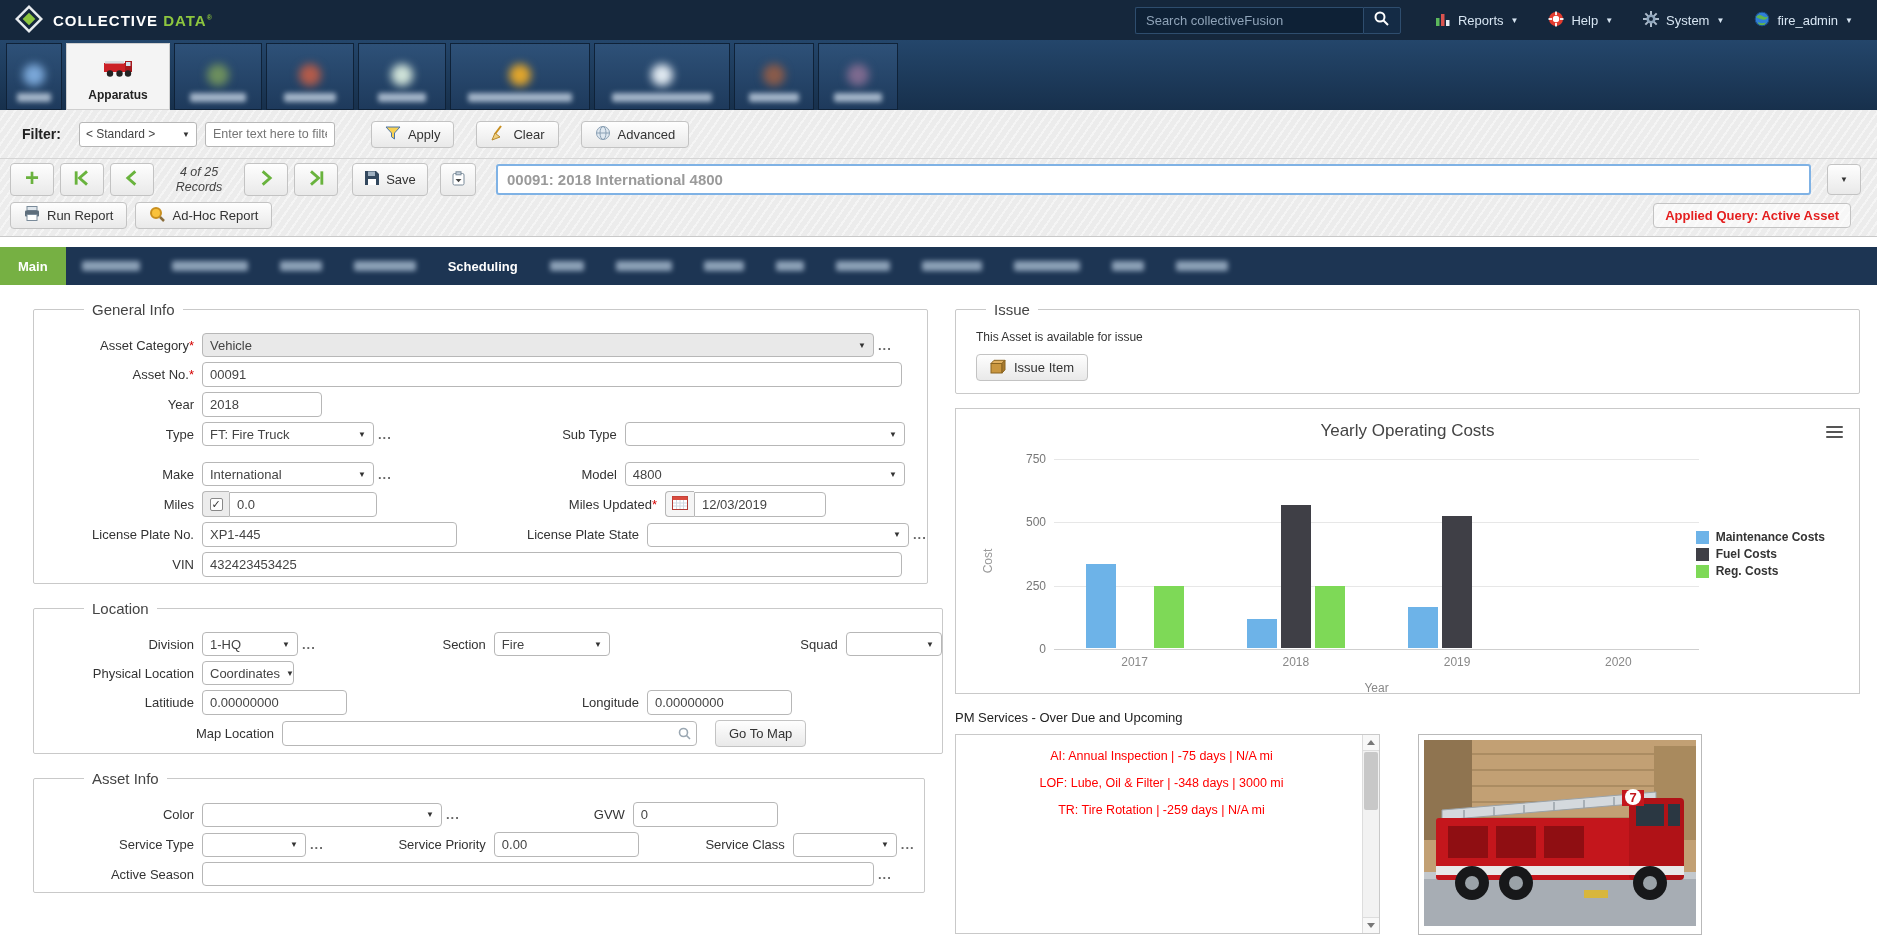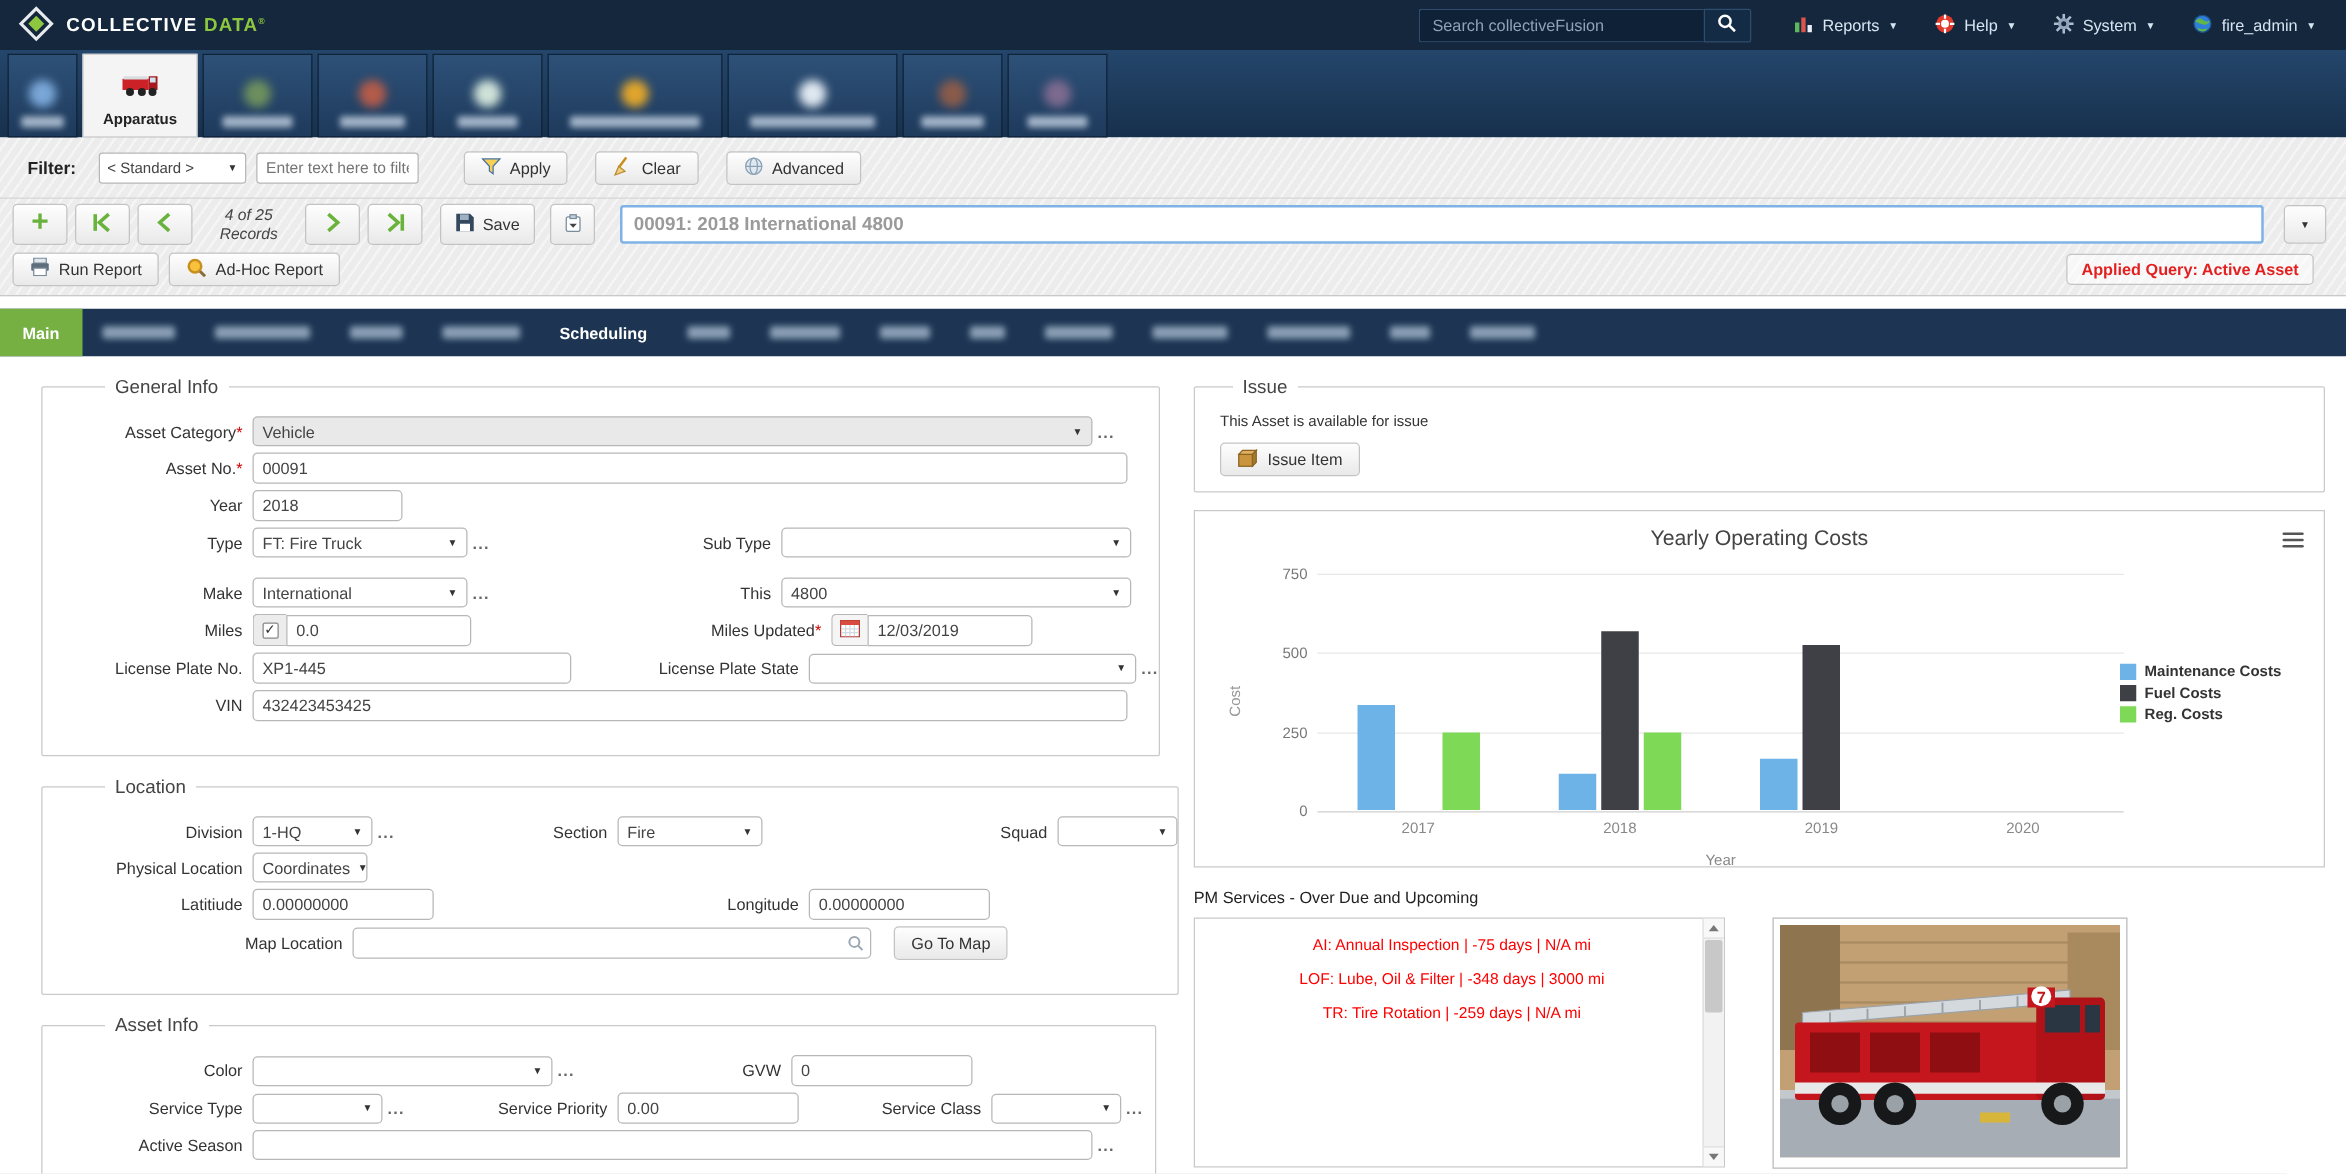--- a/index.html
+++ b/index.html
@@ -65,21 +65,21 @@
   
   .record-tabs{height:38px;background:#1d3553;display:flex;align-items:stretch;margin-top:10px;}
   .rtab{display:flex;align-items:center;padding:0 16px;color:#fff;font-size:13px;font-weight:bold;cursor:pointer;}
   .rtab.main{background:#76b043;padding:0 18px;}
   .rtab-blur{height:10px;border-radius:2px;background:#9fb3c8;filter:blur(2.5px);opacity:.85;}
 
   
   .content{display:flex;align-items:flex-start;}
   .left-col{width:892px;margin-left:33px;flex-shrink:0;}
   .right-col{flex:1;margin-left:30px;margin-right:17px;min-width:0;}
-  fieldset{border:1px solid #c9c9c9;border-radius:2px;margin:16px 0 0 0;padding:10px 0 22px;}
+  fieldset{border:1px solid #c9c9c9;border-radius:2px;margin:16px 0 0 0;padding:10px 0 1px;}
   legend{margin-left:50px;padding:0 8px;font-size:15px;color:#444;}
   .frow{display:flex;align-items:center;margin:5px 0;}
   .lbl{width:160px;text-align:right;margin-right:8px;font-size:13px;color:#333;flex-shrink:0;}
   .req{color:#d40000;}
   .inp{height:25px;border:1px solid #b7b7b7;border-radius:4px;padding:0 7px;font-size:13px;color:#444;
      font-family:inherit;background:#fff;}
   .dd{height:24px;border:1px solid #b7b7b7;border-radius:4px;display:flex;align-items:center;
      justify-content:space-between;padding:0 7px;font-size:13px;color:#444;background:#fff;cursor:pointer;gap:6px;}
   .dots{color:#666;font-weight:bold;letter-spacing:1px;margin-left:4px;cursor:pointer;}
   .dots::after{content:"...";}
@@ -198,21 +198,21 @@
           <span class="menu-caret">▼</span>
       </div>
     </nav>
   </header>
 
   <nav class="module-bar">
     <div class="mtab" style="width:56px">
       <div class="blur-blob" style="background:#7aa7d8"></div>
       <div class="blur-bar" style="width:34px"></div>
     </div>
-    <div class="mtab active" style="width:92px">
+    <div class="mtab active" style="width:104px">
       <span><svg width="30" height="21">
             <rect x="1" y="6" width="21" height="9" fill="#cc2127"></rect>
             <rect x="22" y="4" width="7" height="11" fill="#a5181d"></rect>
             <rect x="23" y="5" width="4.5" height="4" fill="#cfe2ee"></rect>
             <rect x="2" y="4" width="19" height="2.6" fill="#d8dde2"></rect>
             <circle cx="7" cy="16.5" r="3.2" fill="#222"></circle>
             <circle cx="16.5" cy="16.5" r="3.2" fill="#222"></circle>
             <circle cx="25" cy="16.5" r="3.2" fill="#222"></circle>
           </svg></span>
       <span class="mtab-label">Apparatus</span>
@@ -434,21 +434,21 @@
             </div>
         </div>
 
         <div class="frow" style="margin-top:16px">
           <span class="lbl">Make</span>
           <div class="dd" style="width:172px">
               <span>International</span>
               <span class="caret"></span>
             </div>
           <span class="dots"></span>
-          <span class="lbl" style="width:70px;margin-left:155px">This</span>
+          <span class="lbl" style="width:70px;margin-left:155px">Model</span>
           <div class="dd" style="width:280px">
               <span>4800</span>
               <span class="caret"></span>
             </div>
         </div>
 
         <div class="frow">
           <span class="lbl">Miles</span>
           <div class="chk-seg">
               <span class="chk-box">✓</span>

